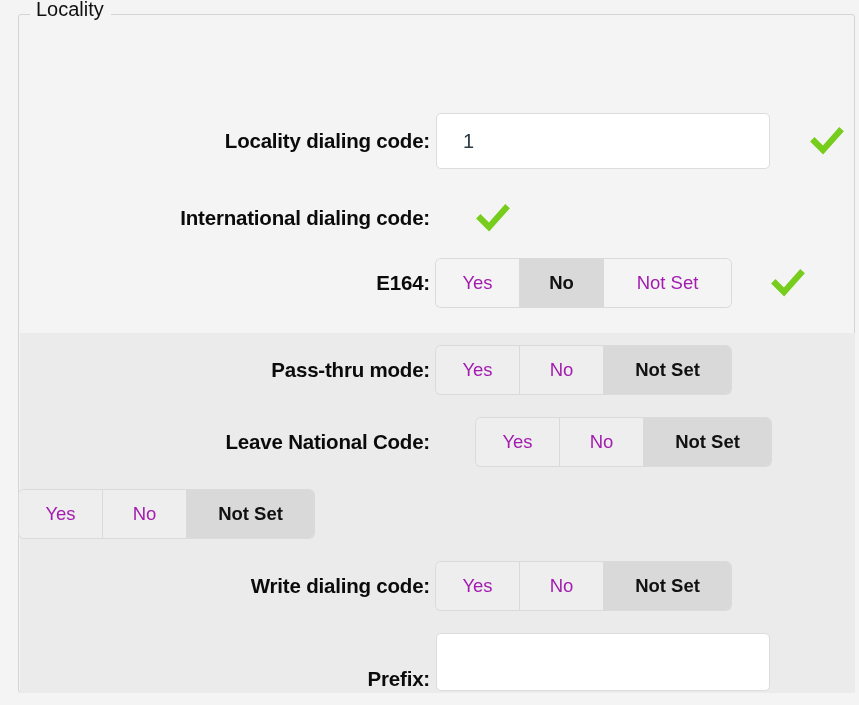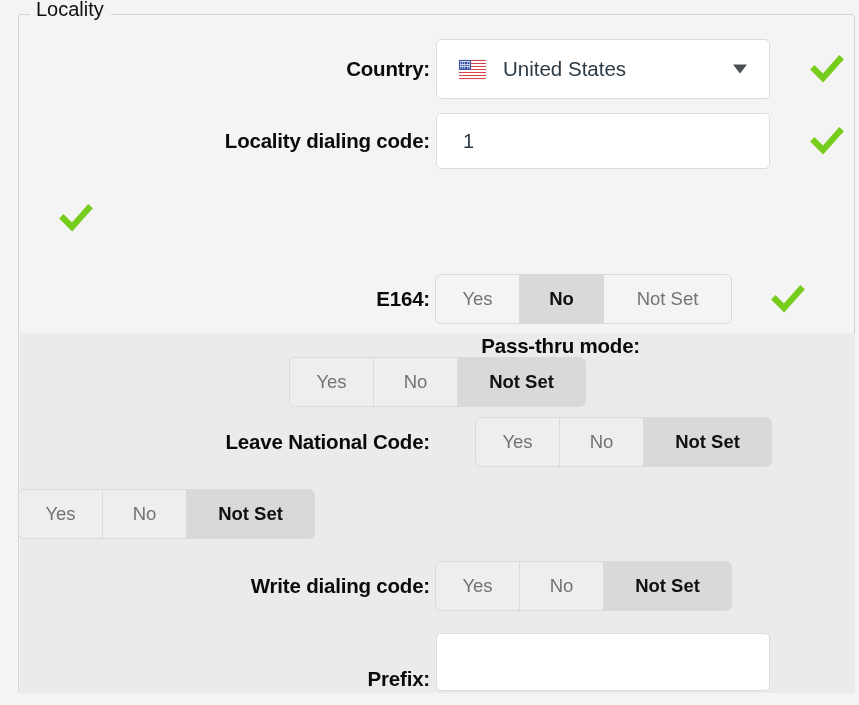--- a/index.html
+++ b/index.html
@@ -184,21 +184,21 @@
     overflow: hidden;
     box-shadow: 0 0 0 1px #dadada;
   }
   .btn-group .opt {
     width: 84px;
     height: 48px;
     display: flex;
     align-items: center;
     justify-content: center;
     font-size: 18.5px;
-    color: #737373;
+    color: #a21caf;
     background: #f4f4f4;
     border-right: 1px solid #dadada;
     box-sizing: border-box;
     cursor: pointer;
     white-space: nowrap;
   }
   .btn-group.on-dark .opt {
     background: #eeeeee;
   }
   .btn-group .opt:last-child {
@@ -222,74 +222,57 @@
   .check-icon svg { display: block; }
 </style>
 </head>
 <body>
 
 <div class="page">
   <fieldset class="locality-fieldset">
     <div class="band-lower"></div>
     <div class="legend">Locality</div>
     <div class="rows" id="rows-container">
-        <div class="row" style="top: 18px;">
-          <div class="row-label">Country:</div>
-          <div class="row-control">
-            <div class="country-select">
-              <span class="flag-icon">
-                <span class="stripes"></span>
-                <span class="canton"></span>
-              </span>
-              <span class="country-name">United States</span>
-              <span class="select-caret"></span>
-            </div>
-            <span class="check-icon">
-              <svg viewBox="0 0 34 34" width="34" height="34">
-                <path d="M4.5 17.5 L13 26 L29.5 7.5" fill="none" stroke="#76cd1c" stroke-width="6.2" stroke-linecap="square" stroke-linejoin="miter"></path>
-              </svg>
-            </span>
-          </div>
-        </div>
         <div class="row" style="top: 90px;">
           <div class="row-label">Locality dialing code:</div>
           <div class="row-control">
             <input type="text" class="text-input" value="1" style="">
             <span class="check-icon">
               <svg viewBox="0 0 34 34" width="34" height="34">
                 <path d="M4.5 17.5 L13 26 L29.5 7.5" fill="none" stroke="#76cd1c" stroke-width="6.2" stroke-linecap="square" stroke-linejoin="miter"></path>
               </svg>
             </span>
           </div>
         </div>
         <div class="row" style="top: 167px;">
+          <div class="row-label">International dialing code:</div>
           <div class="row-control">
             <span class="check-icon">
               <svg viewBox="0 0 34 34" width="34" height="34">
                 <path d="M4.5 17.5 L13 26 L29.5 7.5" fill="none" stroke="#76cd1c" stroke-width="6.2" stroke-linecap="square" stroke-linejoin="miter"></path>
               </svg>
             </span>
           </div>
         </div>
-        <div class="row" style="top: 248px;">
+        <div class="row" style="top: 232px;">
           <div class="row-label">E164:</div>
           <div class="row-control">
             <div class="btn-group">
               <div class="opt">Yes</div>
               <div class="opt selected">No</div>
               <div class="opt">Not Set</div>
             </div>
             <span class="check-icon">
               <svg viewBox="0 0 34 34" width="34" height="34">
                 <path d="M4.5 17.5 L13 26 L29.5 7.5" fill="none" stroke="#76cd1c" stroke-width="6.2" stroke-linecap="square" stroke-linejoin="miter"></path>
               </svg>
             </span>
           </div>
         </div>
-        <div class="row" style="top: 319px; flex-direction: column;">
+        <div class="row" style="top: 319px;">
           <div class="row-label">Pass-thru mode:</div>
           <div class="row-control">
             <div class="btn-group on-dark">
               <div class="opt">Yes</div>
               <div class="opt">No</div>
               <div class="opt selected">Not Set</div>
             </div>
           </div>
         </div>
         <div class="row" style="top: 391px; gap: 40px;">

